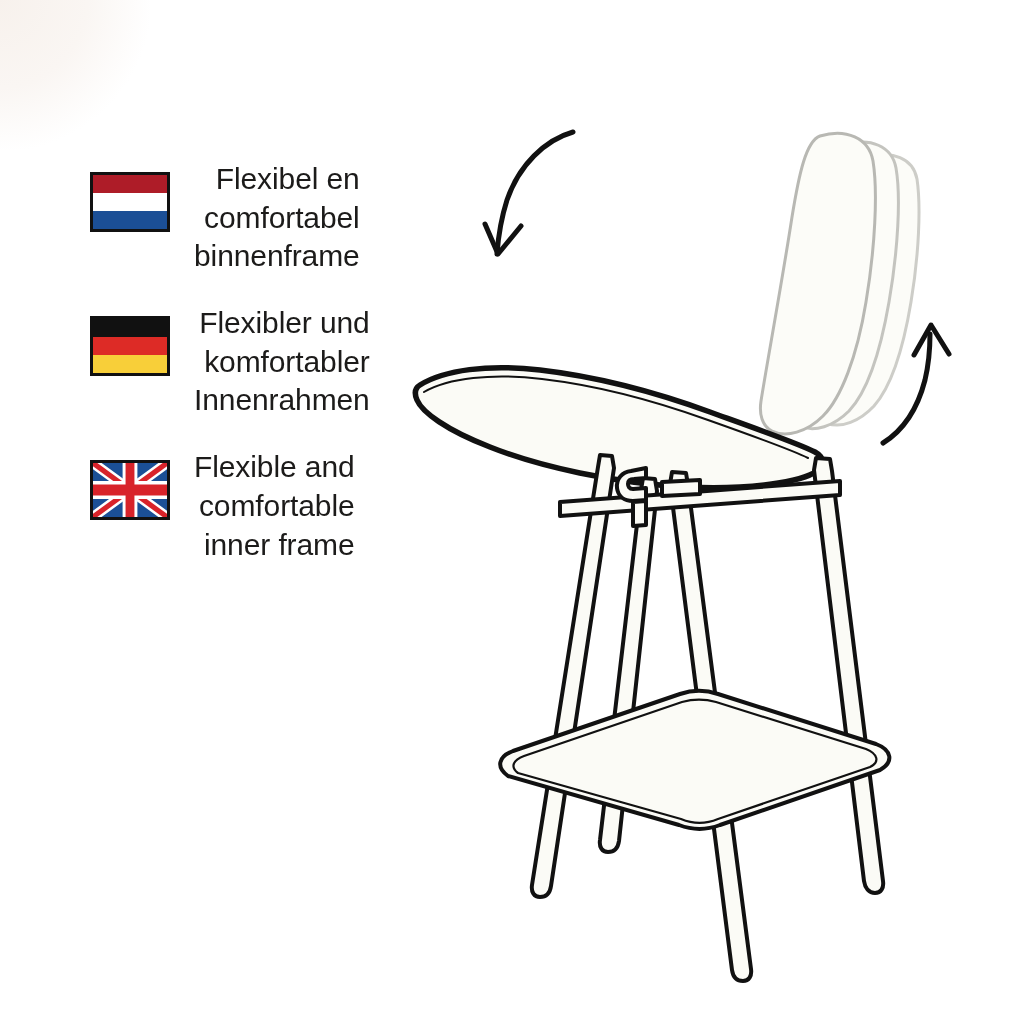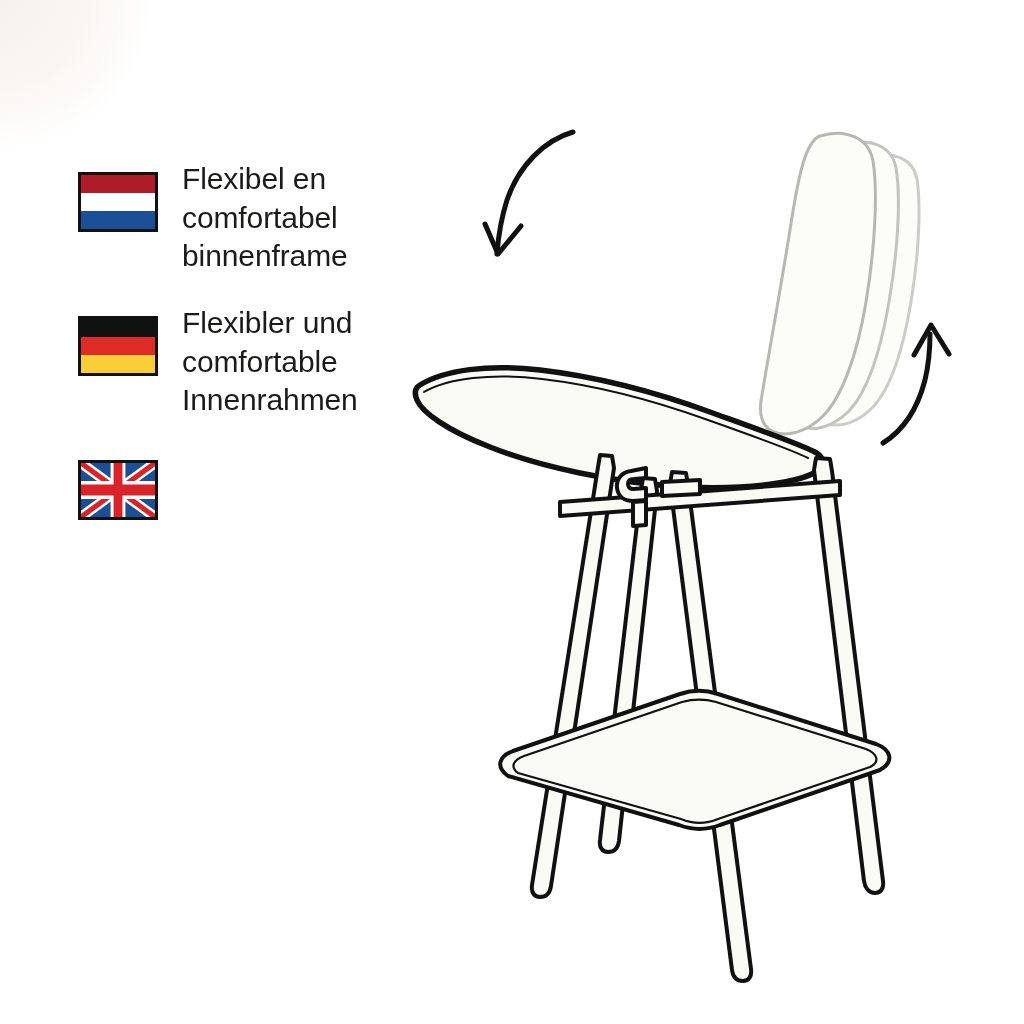--- a/index.html
+++ b/index.html
@@ -24,23 +24,24 @@
     top: -40px;
     width: 190px;
     height: 190px;
     background: radial-gradient(circle at 20% 20%, #f7f1ec 0%, #faf6f3 42%, rgba(255,255,255,0) 72%);
     pointer-events: none;
   }
 
   
   #legend {
     position: absolute;
-    left: 78px;
+    left: 90px;
     top: 160px;
     width: 330px;
+    text-align: right;
   }
   .legend-row {
     display: flex;
     align-items: flex-start;
     margin-bottom: 28px;
   }
   .flag {
     position: relative;
     width: 80px;
     height: 60px;
@@ -93,36 +94,39 @@
 binnenframe</div>
     </div>
 
     <div class="legend-row">
       <div class="flag">
         <div class="band" style="top:0;height:33.34%;background:#111111;"></div>
         <div class="band" style="top:33.34%;height:33.33%;background:#dd2b26;"></div>
         <div class="band" style="top:66.67%;height:33.33%;background:#f8cf39;"></div>
       </div>
       <div class="legend-text">Flexibler und
-comfortable
+komfortabler
 Innenrahmen</div>
     </div>
 
 
     <div class="legend-row">
       <div class="flag">
         <svg viewBox="0 0 60 36" preserveAspectRatio="none" style="width:100%;height:100%;display:block;">
           <rect width="60" height="36" fill="#1b4f96"></rect>
           <path d="M0,0 L60,36 M60,0 L0,36" stroke="#ffffff" stroke-width="7.2"></path>
           <path d="M0,0 L60,36" stroke="#d8232a" stroke-width="3.6"></path>
           <path d="M60,0 L0,36" stroke="#d8232a" stroke-width="3.6"></path>
           <path d="M30,0 L30,36 M0,18 L60,18" stroke="#ffffff" stroke-width="12"></path>
           <path d="M30,0 L30,36 M0,18 L60,18" stroke="#d8232a" stroke-width="7.2"></path>
         </svg>
       </div>
+      <div class="legend-text">Flexible and
+comfortable
+inner frame</div>
     </div>
 
   </div>
 
   <div id="illustration">
     <svg viewBox="0 0 624 984" xmlns="http://www.w3.org/2000/svg">
       <g fill="none" stroke-linecap="round" stroke-linejoin="round">
 
         <g stroke="#cdcdc8" stroke-width="3" fill="#fcfcf8">
           <path d="M468,118 C492,110 513,118 517,139

